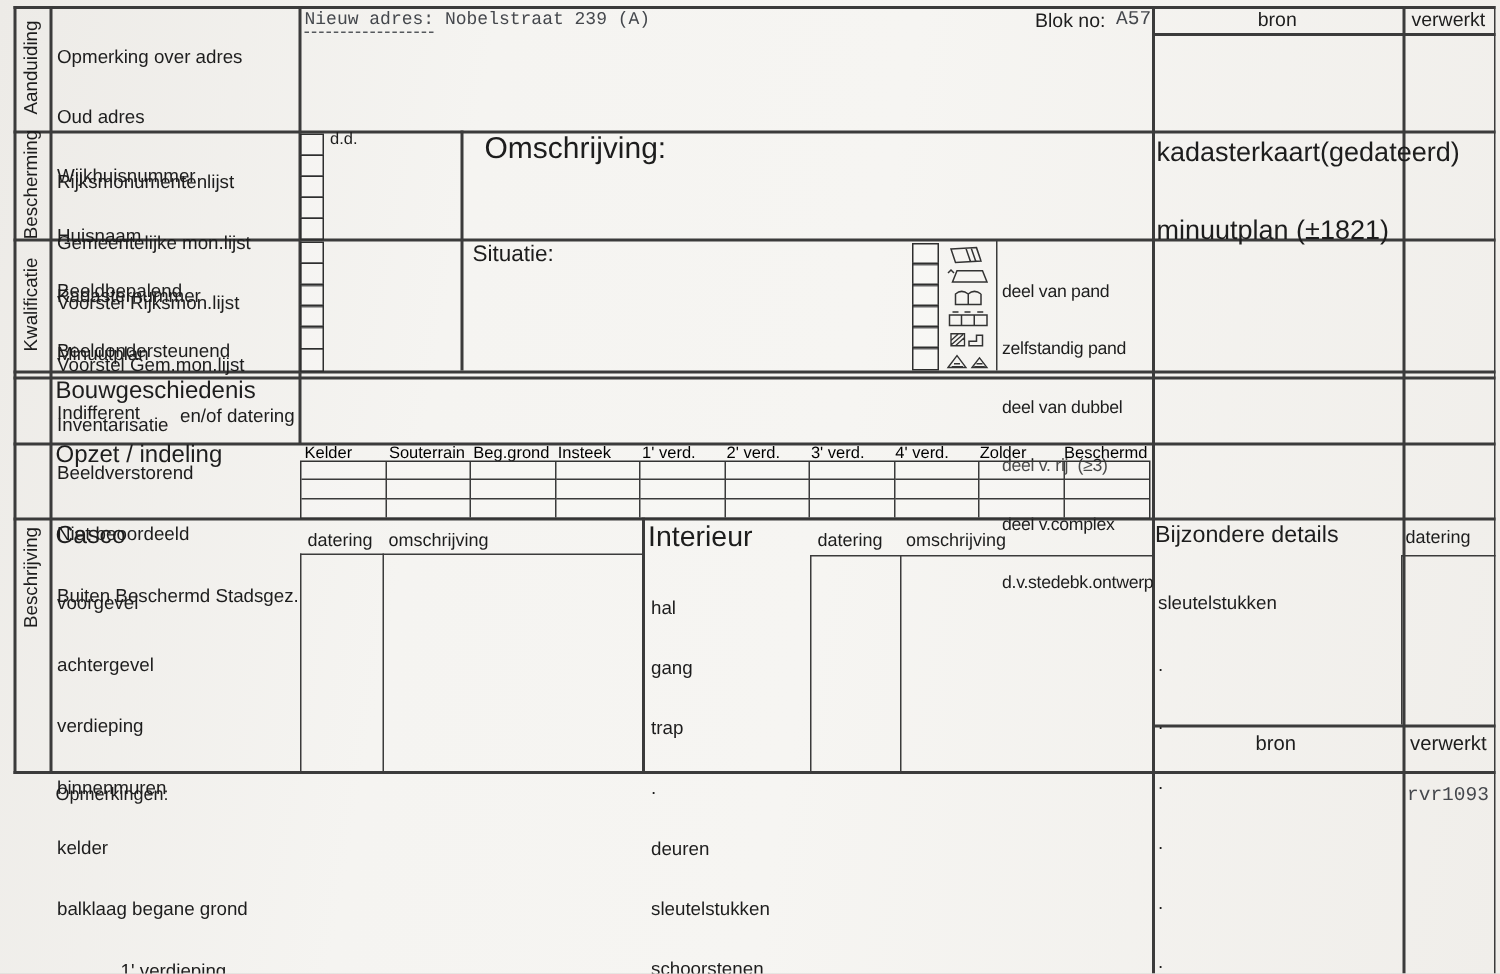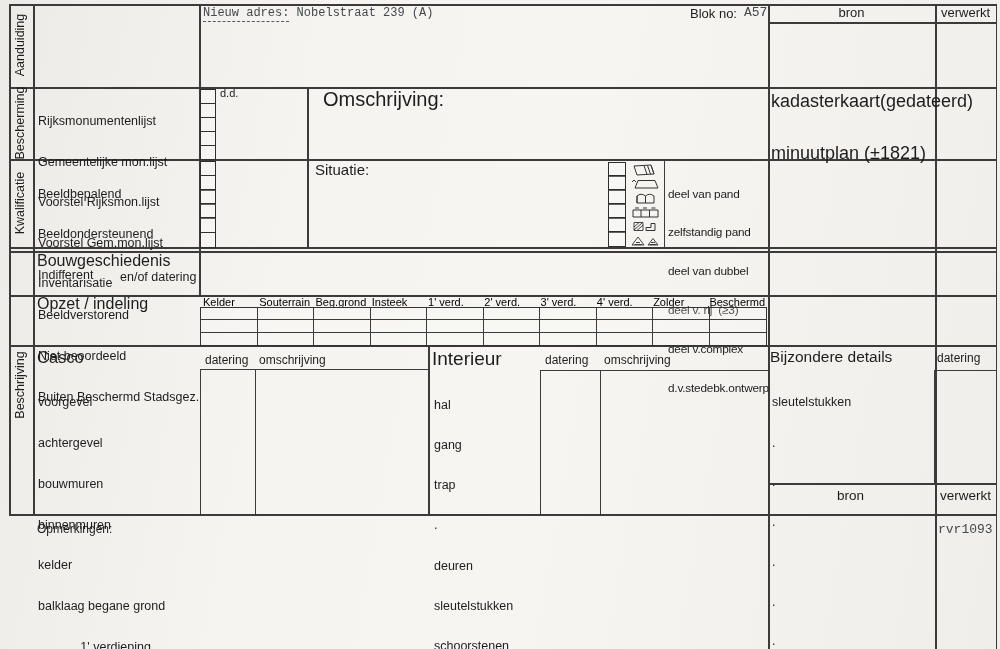--- a/index.html
+++ b/index.html
@@ -57,20 +57,28 @@
   <div class="vl" style="left:540px;top:370px;width:1px;height:145px"></div>
   <div class="vl" style="left:600px;top:370px;width:1px;height:145px"></div>
   <div class="vl" style="left:934px;top:370px;width:1px;height:113px"></div>
   <div class="vl" style="left:664px;top:160px;width:1px;height:87px"></div>
 
   <div class="txt rot" style="left:21px;top:45px;font-size:12.5px">Aanduiding</div>
   <div class="txt rot" style="left:21px;top:123px;font-size:12.5px">Bescherming</div>
   <div class="txt rot" style="left:21px;top:203px;font-size:12.5px">Kwalificatie</div>
   <div class="txt rot" style="left:21px;top:385px;font-size:12.5px">Beschrijving</div>
 
+  <div class="txt list" style="left:38px;top:6px;font-size:12.5px">
+    <div style="height:13.3px">Opmerking over adres</div>
+    <div style="height:13.3px">Oud adres</div>
+    <div style="height:13.3px">Wijkhuisnummer</div>
+    <div style="height:13.3px">Huisnaam</div>
+    <div style="height:13.3px">Kadasternummer</div>
+    <div style="height:13.3px">Minuutplan</div>
+  </div>
   <div class="txt mono" style="left:203px;top:7px;font-size:12px"><span class="u-dash">Nieuw adres:</span><span> Nobelstraat 239 (A)</span></div>
   <div class="txt" style="left:690px;top:7px;font-size:13px">Blok no:</div>
   <div class="txt mono" style="left:744px;top:6px;font-size:13px">A57</div>
 
   <div class="txt" style="left:768px;top:6px;width:167px;text-align:center;font-size:13px">bron</div>
   <div class="txt" style="left:941px;top:6px;font-size:13px">verwerkt</div>
   <div class="txt list" style="left:771px;top:57px;font-size:18px">
     <div style="height:14px">kadasterkaart(gedateerd)</div>
     <div style="height:14px">minuutplan (±1821)</div>
   </div>
@@ -196,21 +204,21 @@
       <div></div>
       <div></div>
   </div>
 
   <div class="txt" style="left:37px;top:349px;font-size:16.5px">Casco</div>
   <div class="txt" style="left:205px;top:354px;font-size:12px">datering</div>
   <div class="txt" style="left:259px;top:354px;font-size:12px">omschrijving</div>
   <div class="txt list" style="left:38px;top:369px;font-size:12.5px">
     <div style="height:14.6px">voorgevel</div>
     <div style="height:14.6px">achtergevel</div>
-    <div style="height:14.6px">bouwmuren</div>
+    <div style="height:14.6px">verdieping</div>
     <div style="height:14.6px">binnenmuren</div>
     <div style="height:14.6px">kelder</div>
     <div style="height:14.6px">balklaag begane grond</div>
     <div style="height:14.6px">„           1' verdieping</div>
     
     
     
   </div>
 
   <div class="txt" style="left:432px;top:349px;font-size:19px">Interieur</div>

